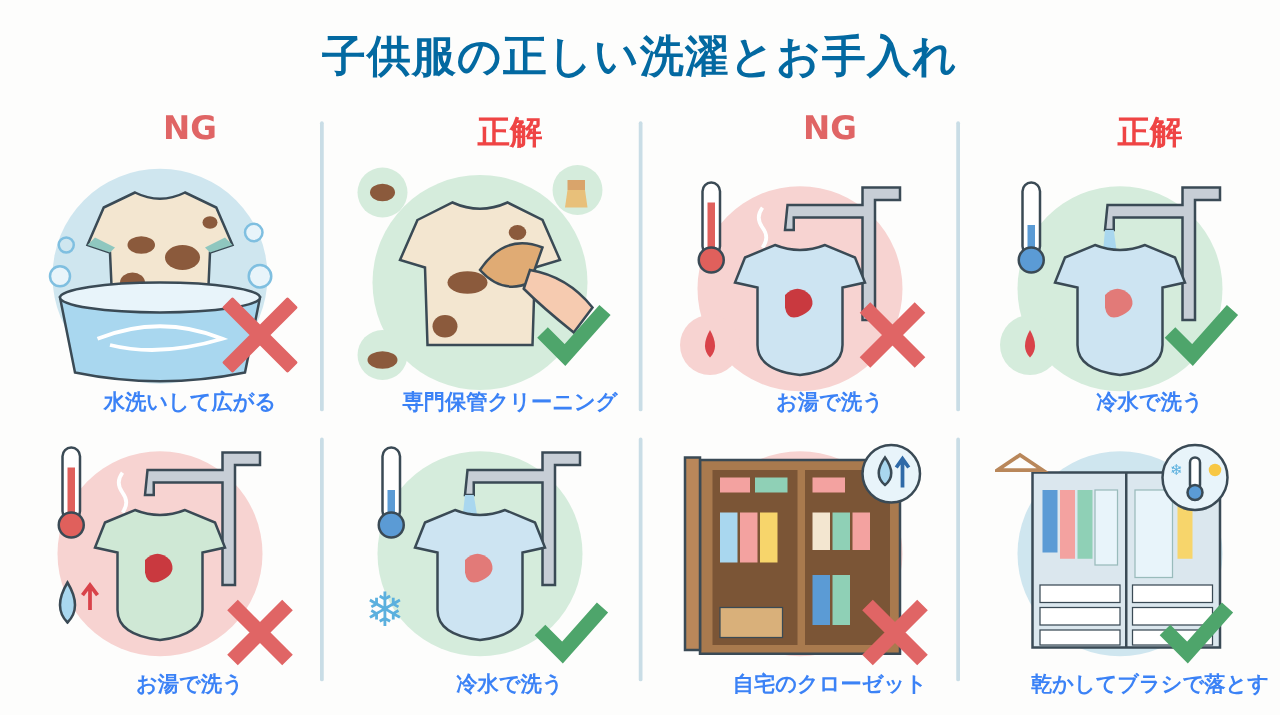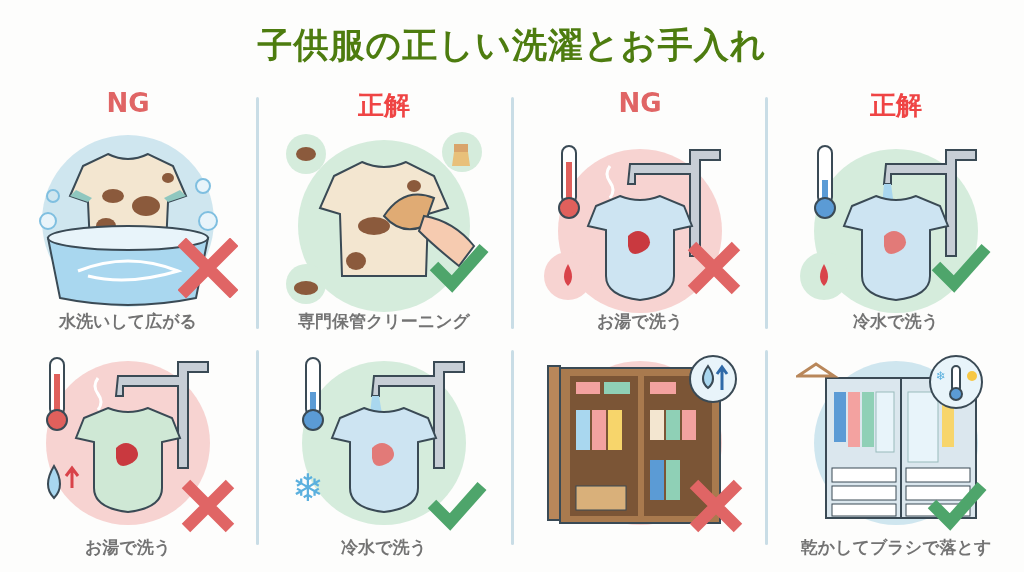--- a/index.html
+++ b/index.html
@@ -1,26 +1,26 @@
 <!DOCTYPE html>
 <html><head>
 <meta charset="utf-8">
 <style>
   html,body{margin:0;padding:0;}
   body{width:1024px;height:572px;background:#fdfdfc;position:relative;overflow:hidden;
     font-family:"DejaVu Sans","Liberation Sans",sans-serif;color:#2b2b2b;}
   .title{position:absolute;left:0;right:0;top:22px;text-align:center;font-size:35px;font-weight:bold;
-    color:#4d7c0f;letter-spacing:1px;}
+    color:#0369a1;letter-spacing:1px;}
   .divider{position:absolute;width:3px;background:#c9dde6;border-radius:2px;}
-  .panel{position:absolute;width:256px;}
+  .panel{position:absolute;width:256px;padding-left:48px;}
   .verdict{position:absolute;left:0;right:0;top:0;text-align:center;font-size:26px;font-weight:bold;}
   .verdict.ng{color:#e06565;}
   .verdict.ok{color:#ef4444;}
   .art{position:absolute;left:28px;width:200px;height:190px;}
-  .caption{position:absolute;left:0;right:0;text-align:center;font-size:17px;font-weight:bold;color:#737373;}
+  .caption{position:absolute;left:0;right:0;text-align:center;font-size:17px;font-weight:bold;color:#3b82f6;}
   svg{display:block;}
 </style>
 </head>
 <body>
 
 <div class="title">子供服の正しい洗濯とお手入れ</div>
 
 <div class="divider" style="left:256px;top:97px;height:232px;"></div>
 <div class="divider" style="left:511px;top:97px;height:232px;"></div>
 <div class="divider" style="left:765px;top:97px;height:232px;"></div>
@@ -205,20 +205,21 @@
         <circle cx="25" cy="25" r="23" fill="#e8f4fa" stroke="#3a4a55" stroke-width="2"></circle>
         <path d="M20 12 Q10 26 20 34 Q30 26 20 12 Z" fill="#a9d7ef" stroke="#3a4a55" stroke-width="2"></path>
         <path d="M34 36 L34 14 M29 20 L34 13 L39 20" stroke="#2f6aa8" stroke-width="3" fill="none"></path>
       </svg>
   </div>
   <div style="position:absolute;left:174px;top:128px;">
     <svg width="60" height="60" viewBox="0 0 60 60">
         <path d="M8 8 L52 52 M52 8 L8 52" stroke="#e06565" stroke-width="12"></path>
       </svg>
   </div>
+  <div class="caption" style="top:188px;">自宅のクローゼット</div>
 </div>
 
 <div class="panel" style="left:768px;top:348px;height:220px;">
   <div class="art" style="top:0;">
     <svg width="200" height="180" viewBox="0 0 200 180">
       <circle cx="100" cy="95" r="82" fill="#cfe6ef"></circle>
       <rect x="30" y="30" width="150" height="140" fill="#dbe7ee" stroke="#3a4a55" stroke-width="2"></rect>
       <line x1="105" y1="30" x2="105" y2="170" stroke="#3a4a55" stroke-width="2"></line>
       <rect x="38" y="44" width="12" height="50" fill="#5b9bd5"></rect>
       <rect x="52" y="44" width="12" height="55" fill="#f3a2a0"></rect>

